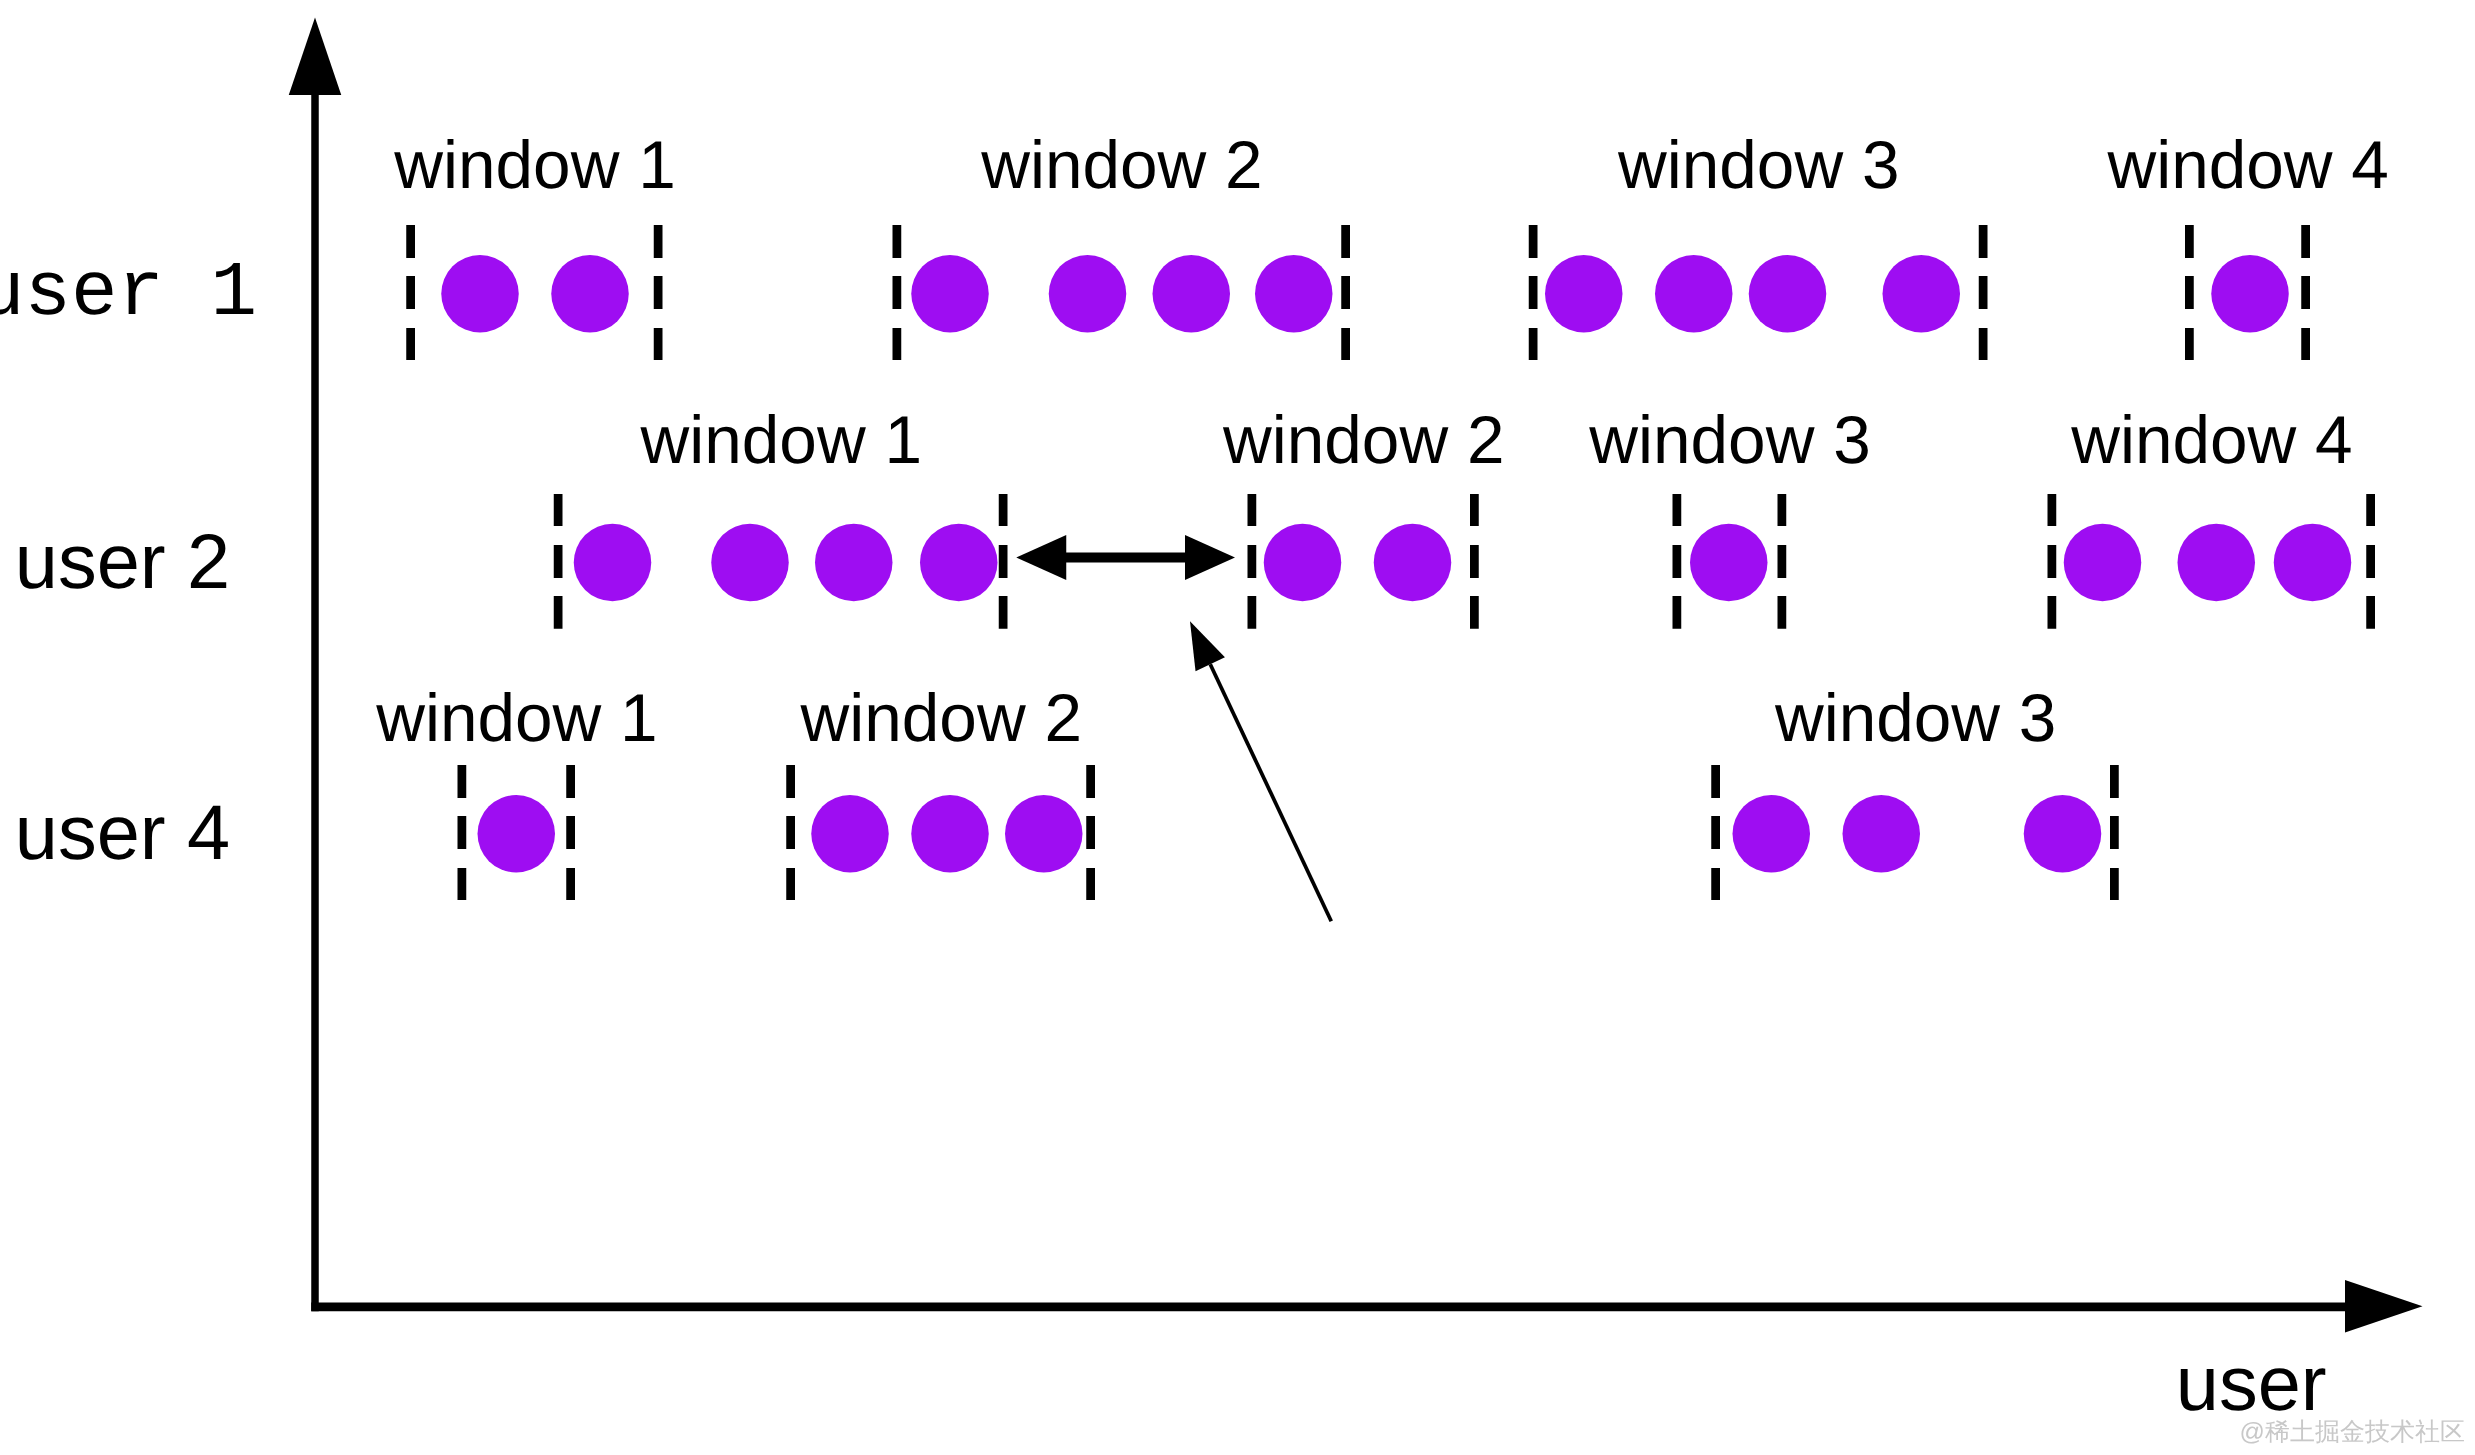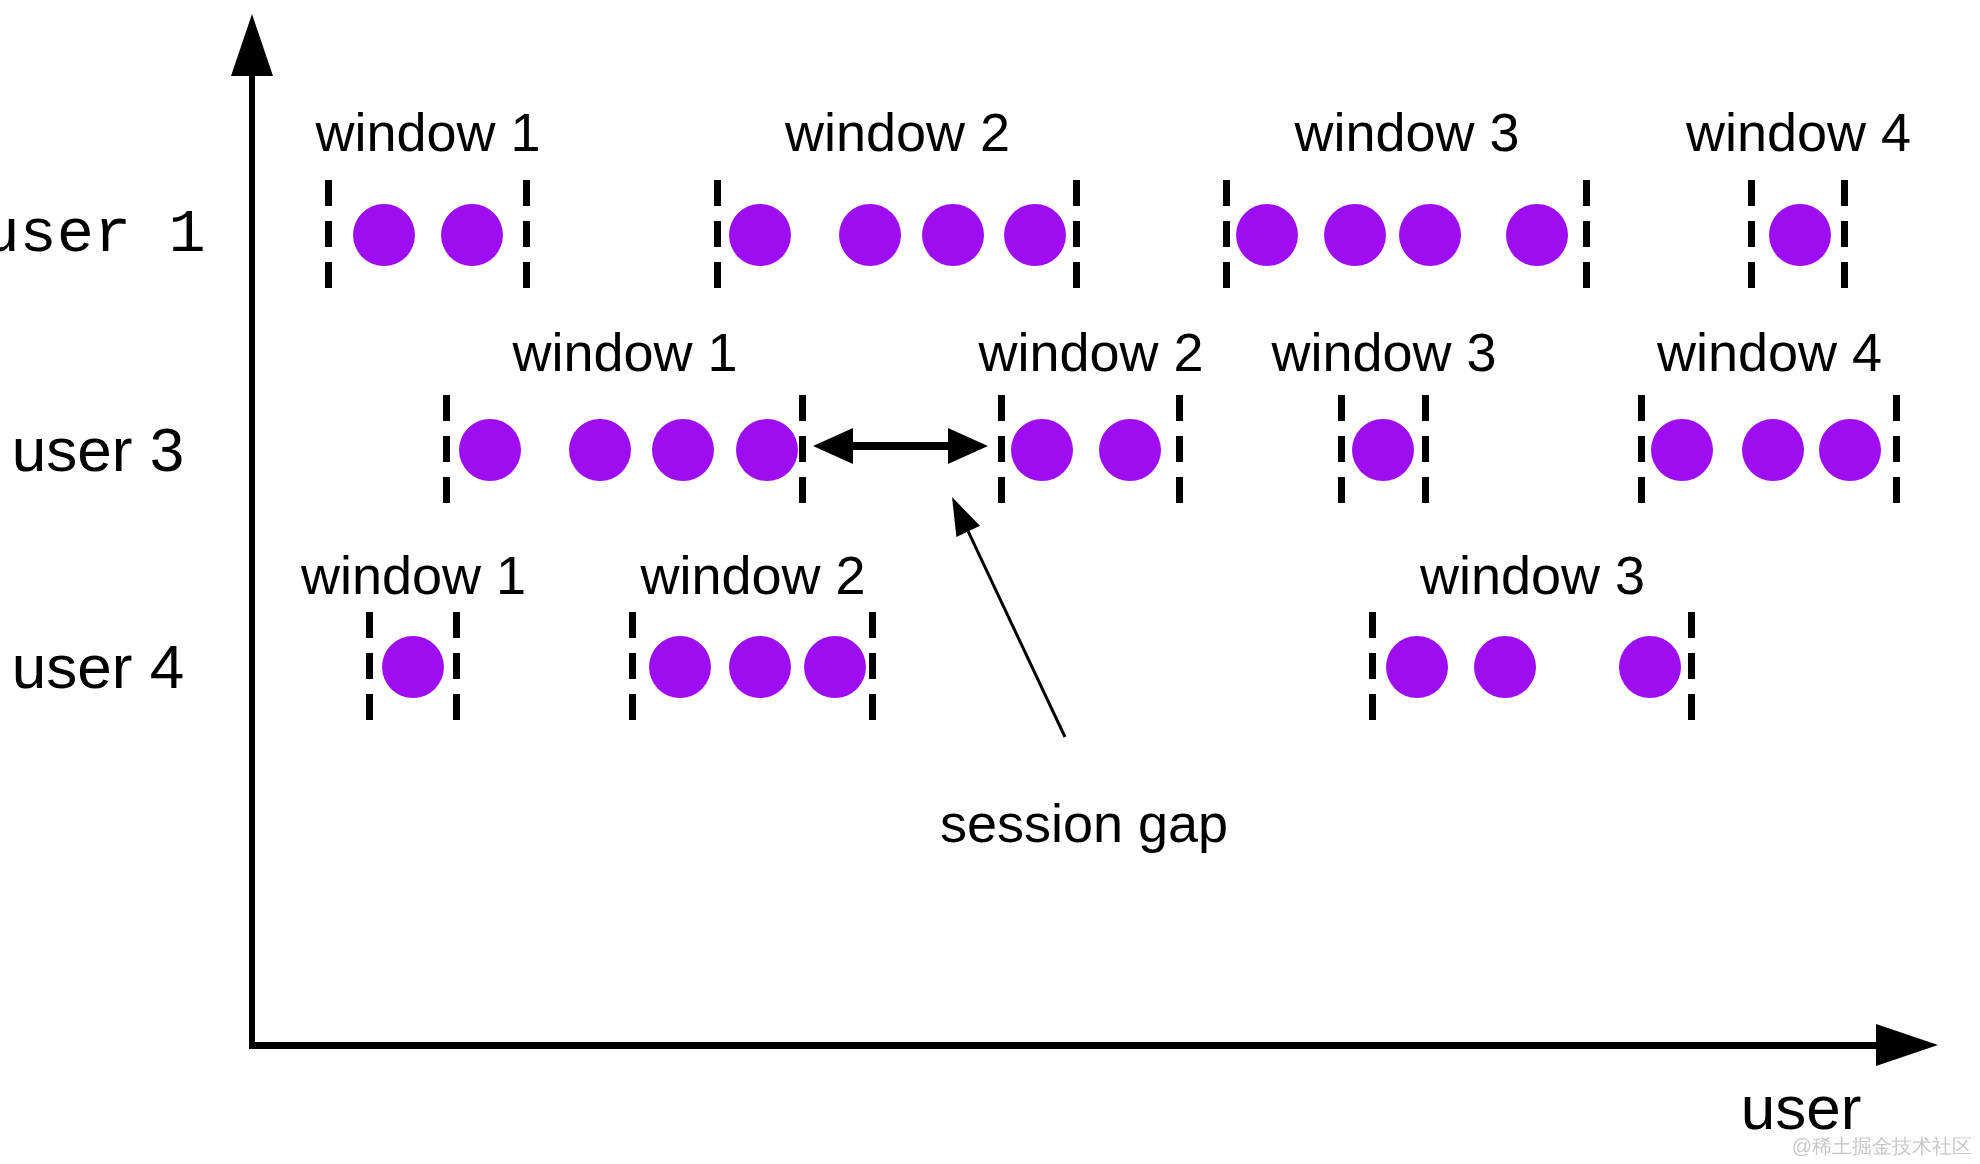--- a/index.html
+++ b/index.html
@@ -59,21 +59,21 @@
       <div class="abs dash" style="left: 1223px; top: 180px; height: 108px;"></div>
       <div class="abs dash" style="left: 1583px; top: 180px; height: 108px;"></div>
       <div class="abs dot" style="left: 1236px; top: 204px;"></div>
       <div class="abs dot" style="left: 1324px; top: 204px;"></div>
       <div class="abs dot" style="left: 1399px; top: 204px;"></div>
       <div class="abs dot" style="left: 1506px; top: 204px;"></div>
       <div class="abs center window-label" style="left: 1798.5px; top: 132px;">window 4</div>
       <div class="abs dash" style="left: 1748px; top: 180px; height: 108px;"></div>
       <div class="abs dash" style="left: 1841px; top: 180px; height: 108px;"></div>
       <div class="abs dot" style="left: 1769px; top: 204px;"></div>
-      <div class="abs center user-label" style="left: 98px; top: 450px;">user 3</div>
+      <div class="abs center user-label" style="left: 98px; top: 450px;">user 2</div>
       <div class="abs center window-label" style="left: 625px; top: 352px;">window 1</div>
       <div class="abs dash" style="left: 443px; top: 395px; height: 108px;"></div>
       <div class="abs dash" style="left: 799px; top: 395px; height: 108px;"></div>
       <div class="abs dot" style="left: 459px; top: 419px;"></div>
       <div class="abs dot" style="left: 569px; top: 419px;"></div>
       <div class="abs dot" style="left: 652px; top: 419px;"></div>
       <div class="abs dot" style="left: 736px; top: 419px;"></div>
       <div class="abs center window-label" style="left: 1091px; top: 352px;">window 2</div>
       <div class="abs dash" style="left: 998px; top: 395px; height: 108px;"></div>
       <div class="abs dash" style="left: 1176px; top: 395px; height: 108px;"></div>
@@ -110,18 +110,17 @@
 
   <div class="abs tri" style="left:813px;top:428px;border-top:18px solid transparent;border-bottom:18px solid transparent;border-right:40px solid #000;"></div>
   <div class="abs axis-line" style="left:851px;top:442px;width:99px;height:8px;"></div>
   <div class="abs tri" style="left:948px;top:428px;border-top:18px solid transparent;border-bottom:18px solid transparent;border-left:40px solid #000;"></div>
 
   <svg class="overlay" id="pointer-svg" width="1980" height="1164">
       <line x1="1065" y1="737" x2="968.18718575268" y2="531.379863545515" stroke="#000000" stroke-width="3"></line>
       <polygon points="952,497 979.9487180182509,525.8421421038087 956.425653487109,536.9175849872214" fill="#000000"></polygon>
     </svg>
 
-  <div class="abs center session-gap-label" style="left:1084px;top:823px;">session gap</div>
 
   <div class="abs center time-label" style="left:1801px;top:1108px;">user</div>
 
   <div class="abs watermark" style="right:8px;top:1136px;color:#c8c8c8;">@稀土掘金技术社区</div>
 </div>
 
 </body></html>

